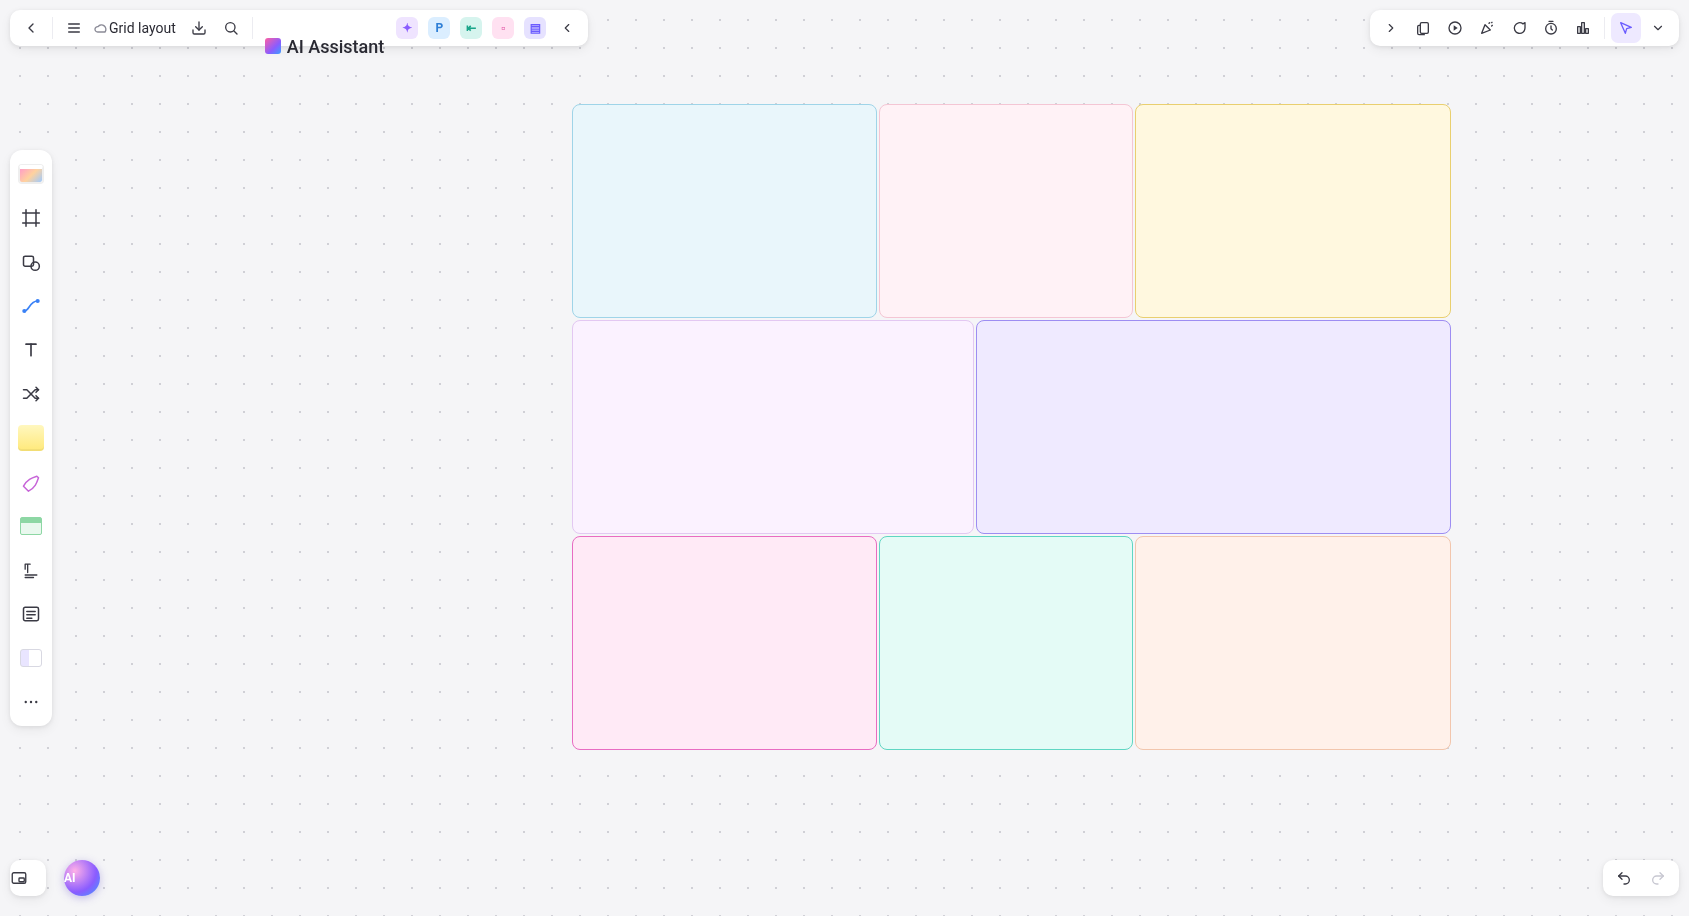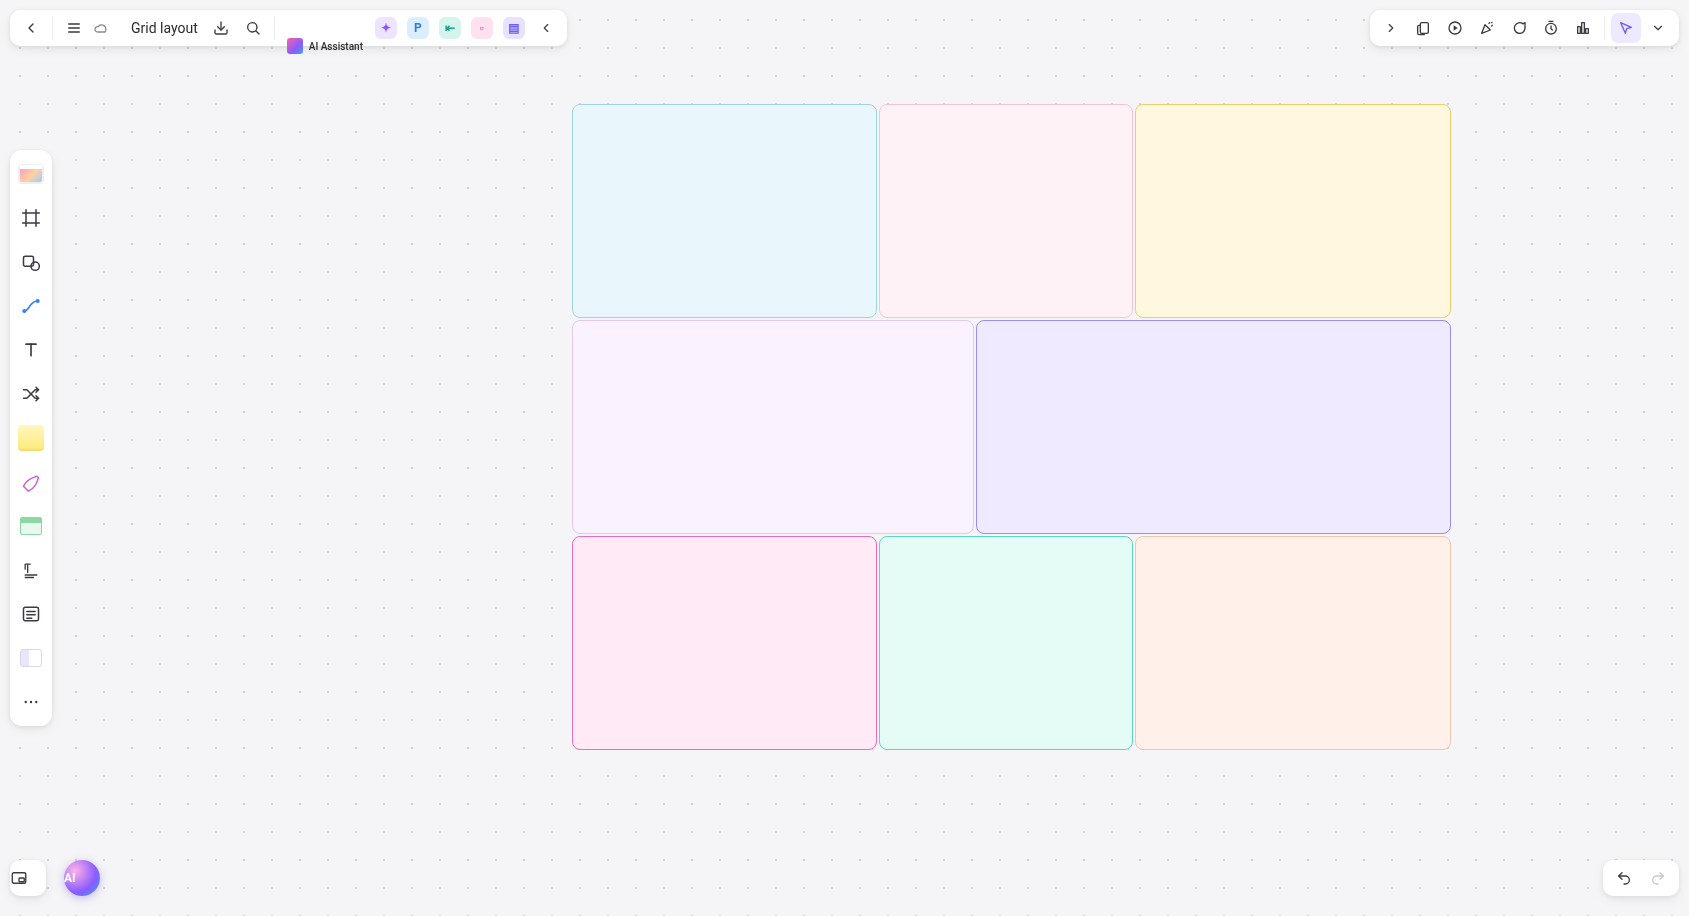--- a/index.html
+++ b/index.html
@@ -34,27 +34,27 @@
   height: 30px; min-width: 30px;
   display: flex; align-items: center; justify-content: center;
   border-radius: 7px;
   color: #3a3a44;
   cursor: pointer;
 }
 .divider { width: 1px; height: 22px; background: #ececf1; margin: 0 4px; }
 .doc-title {
   font-size: 14px; color: #2a2a33;
   padding: 0 6px 0 2px;
-  display: flex; align-items: center; gap: 22px;
+  display: flex; align-items: center; gap: 0;
 }
 .ai-pill {
   display: flex; align-items: center; gap: 6px;
   padding: 0 6px;
   height: 30px;
-  font-size: 10px; font-weight: 500;
+  font-size: 18px; font-weight: 500;
   color: #2a2a33;
   margin-top: 36px;
 }
 .ai-logo {
   width: 16px; height: 16px; border-radius: 3px;
   background: linear-gradient(135deg,#ff5fa2,#8a5cff 60%,#3aa0ff);
 }
 .chip {
   width: 22px; height: 22px; border-radius: 6px;
   display: flex; align-items: center; justify-content: center;

